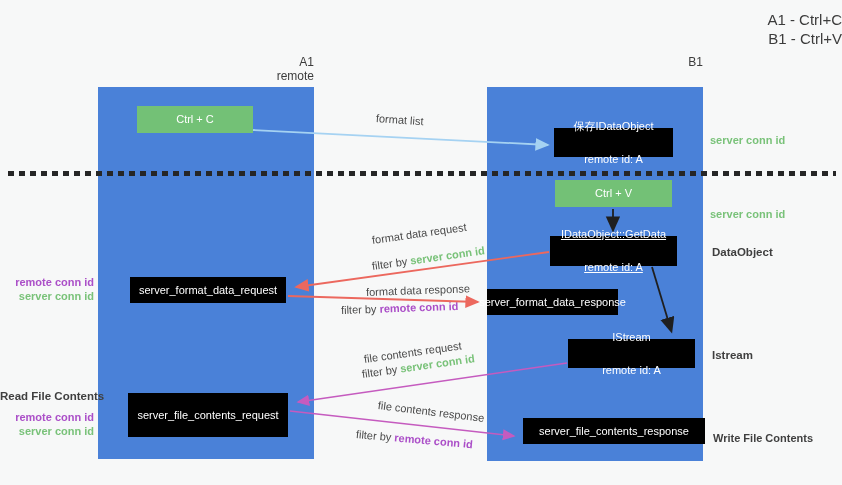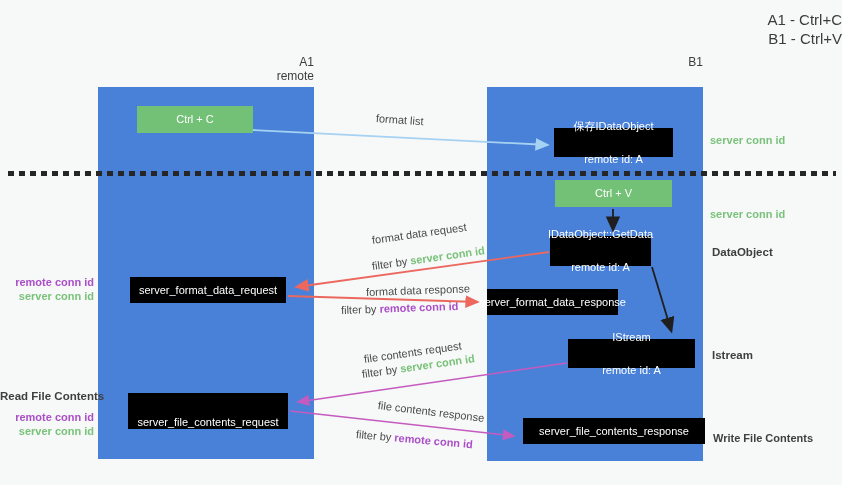--- a/index.html
+++ b/index.html
@@ -21,25 +21,25 @@
             background:repeating-linear-gradient(90deg,#262626 0 6px,transparent 6px 11px);}
 
   .node{position:absolute;display:flex;flex-direction:column;justify-content:center;
         align-items:center;color:#fff;font-size:11px;line-height:13px;text-align:center;}
   .green{background:#73c176;}
   .orange{background:#000000;gap:20px;}
 
   #n-ctrlc{left:137px;top:106px;width:116px;height:27px;}
   #n-saveobj{left:554px;top:128px;width:119px;height:29px;}
   #n-ctrlv{left:555px;top:180px;width:117px;height:27px;}
-  #n-getdata{left:550px;top:236px;width:101px;height:30px;}
+  #n-getdata{left:550px;top:236px;width:127px;height:30px;text-decoration:underline;}
   #n-freq{left:130px;top:277px;width:156px;height:26px;}
   #n-fresp{left:487px;top:289px;width:131px;height:26px;}
   #n-istream{left:568px;top:339px;width:127px;height:29px;}
-  #n-fcreq{left:128px;top:393px;width:160px;height:36px;justify-content:flex-end;}
+  #n-fcreq{left:128px;top:393px;width:160px;height:44px;}
   #n-fcresp{left:523px;top:418px;width:182px;height:26px;}
 
   .flowlbl{position:absolute;white-space:nowrap;font-size:11px;color:#4a4a4a;
            transform-origin:left center;}
   .grn{color:#79c279;font-weight:bold;}
   .pur{color:#ab4fc8;font-weight:bold;}
 
   #fl-formatlist{left:376px;top:112px;transform:rotate(4deg);}
   #fl-fdreq{left:372px;top:234px;transform:rotate(-8deg);}
   #fl-fbsrv1{left:372px;top:260px;transform:rotate(-8deg);}

